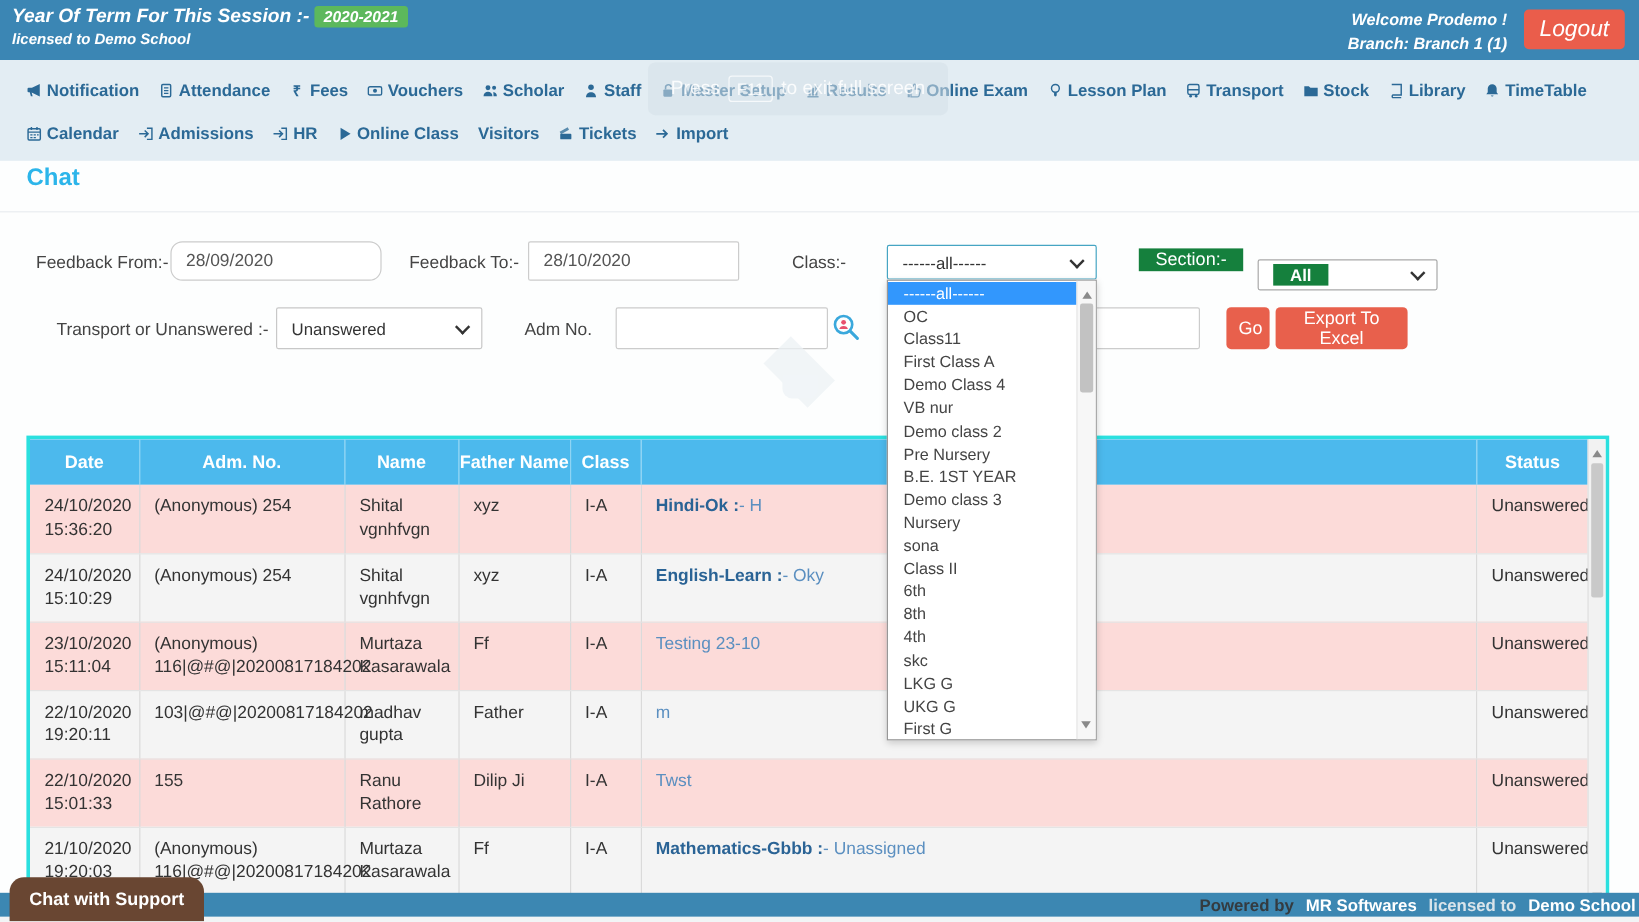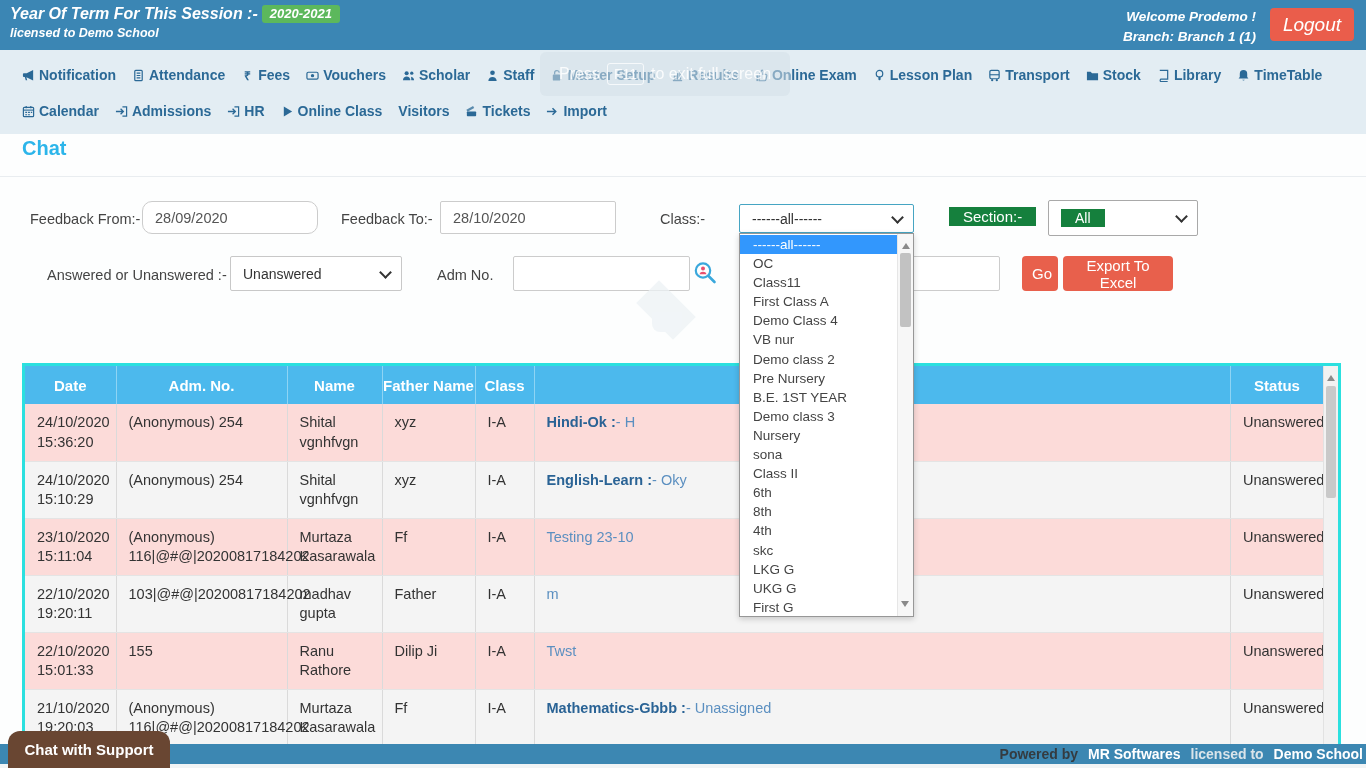--- a/index.html
+++ b/index.html
@@ -318,26 +318,26 @@
   <span class="flabel" style="left:30px;top:211px;">Feedback From:-</span>
   <input class="finput" style="left: 142px; top: 201px; width: 176px; height: 33px; border-radius: 10px;" value="28/09/2020">
   <span class="flabel" style="left:341px;top:211px;">Feedback To:-</span>
   <input class="finput" style="left: 440px; top: 201px; width: 176px; height: 33px;" value="28/10/2020">
   <span class="flabel" style="left:660px;top:211px;">Class:-</span>
   <div class="fselect class-select" style="left:739px;top:204px;width:175px;height:29px;">
     <span>------all------</span>
     <i class="caret"></i>
   </div>
   <span class="flabel" style="left:949px;top:208px;font-size:15px;"><span class="hl">Section:-</span></span>
-  <div class="fselect" style="left:1048px;top:200px;width:150px;height:36px;">
+  <div class="fselect" style="left:1048px;top:216px;width:150px;height:26px;font-weight:bold;">
     <span class="hl">All</span>
     <i class="caret"></i>
   </div>
 
-  <span class="flabel" style="left:47px;top:267px;">Answered or Unanswered :-</span>
+  <span class="flabel" style="left:47px;top:267px;">Transport or Unanswered :-</span>
   <div class="fselect" style="left:230px;top:256px;width:172px;height:35px;border-color:#c8c8c8;">
     <span>Unanswered</span>
     <i class="caret"></i>
   </div>
   <span class="flabel" style="left:437px;top:267px;">Adm No.</span>
   <input class="finput" style="left: 513px; top: 256px; width: 177px; height: 35px;" value="">
   <span class="search-ico">
     <svg width="26" height="26" viewBox="0 0 26 26">
       <circle cx="11" cy="10.5" r="7.2" fill="none" stroke="#3aa8dc" stroke-width="2.2"></circle>
       <line x1="16.5" y1="16" x2="22.5" y2="22" stroke="#3aa8dc" stroke-width="2.6" stroke-linecap="round"></line>

